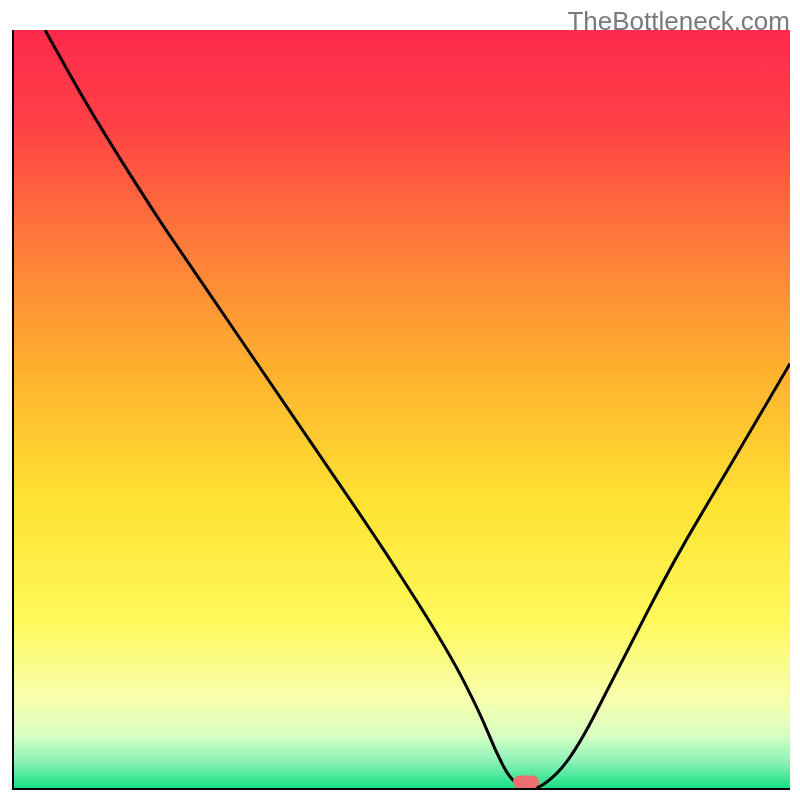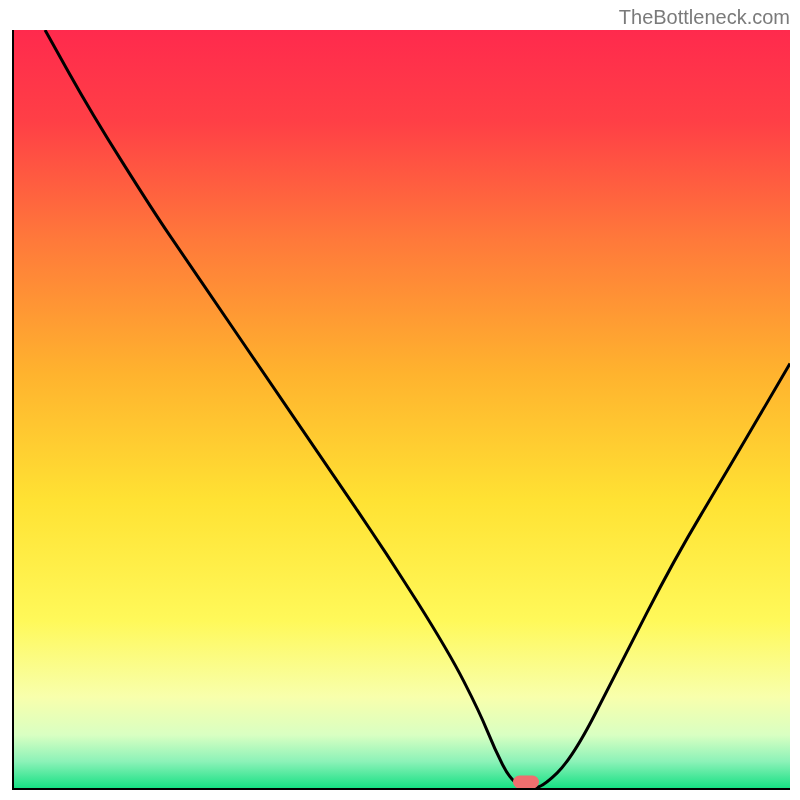--- a/index.html
+++ b/index.html
@@ -36,21 +36,21 @@
     position: absolute;
     left: 0;
     top: 0;
     width: 100%;
     height: 100%;
   }
   .watermark {
     position: absolute;
     top: 6px;
     right: 10px;
-    font-size: 20px;
+    font-size: 26px;
     color: #7a7a7a;
     font-weight: 500;
   }
   .marker {
     position: absolute;
     width: 26px;
     height: 13px;
     border-radius: 7px;
     transform: translate(-50%, -50%);
   }

